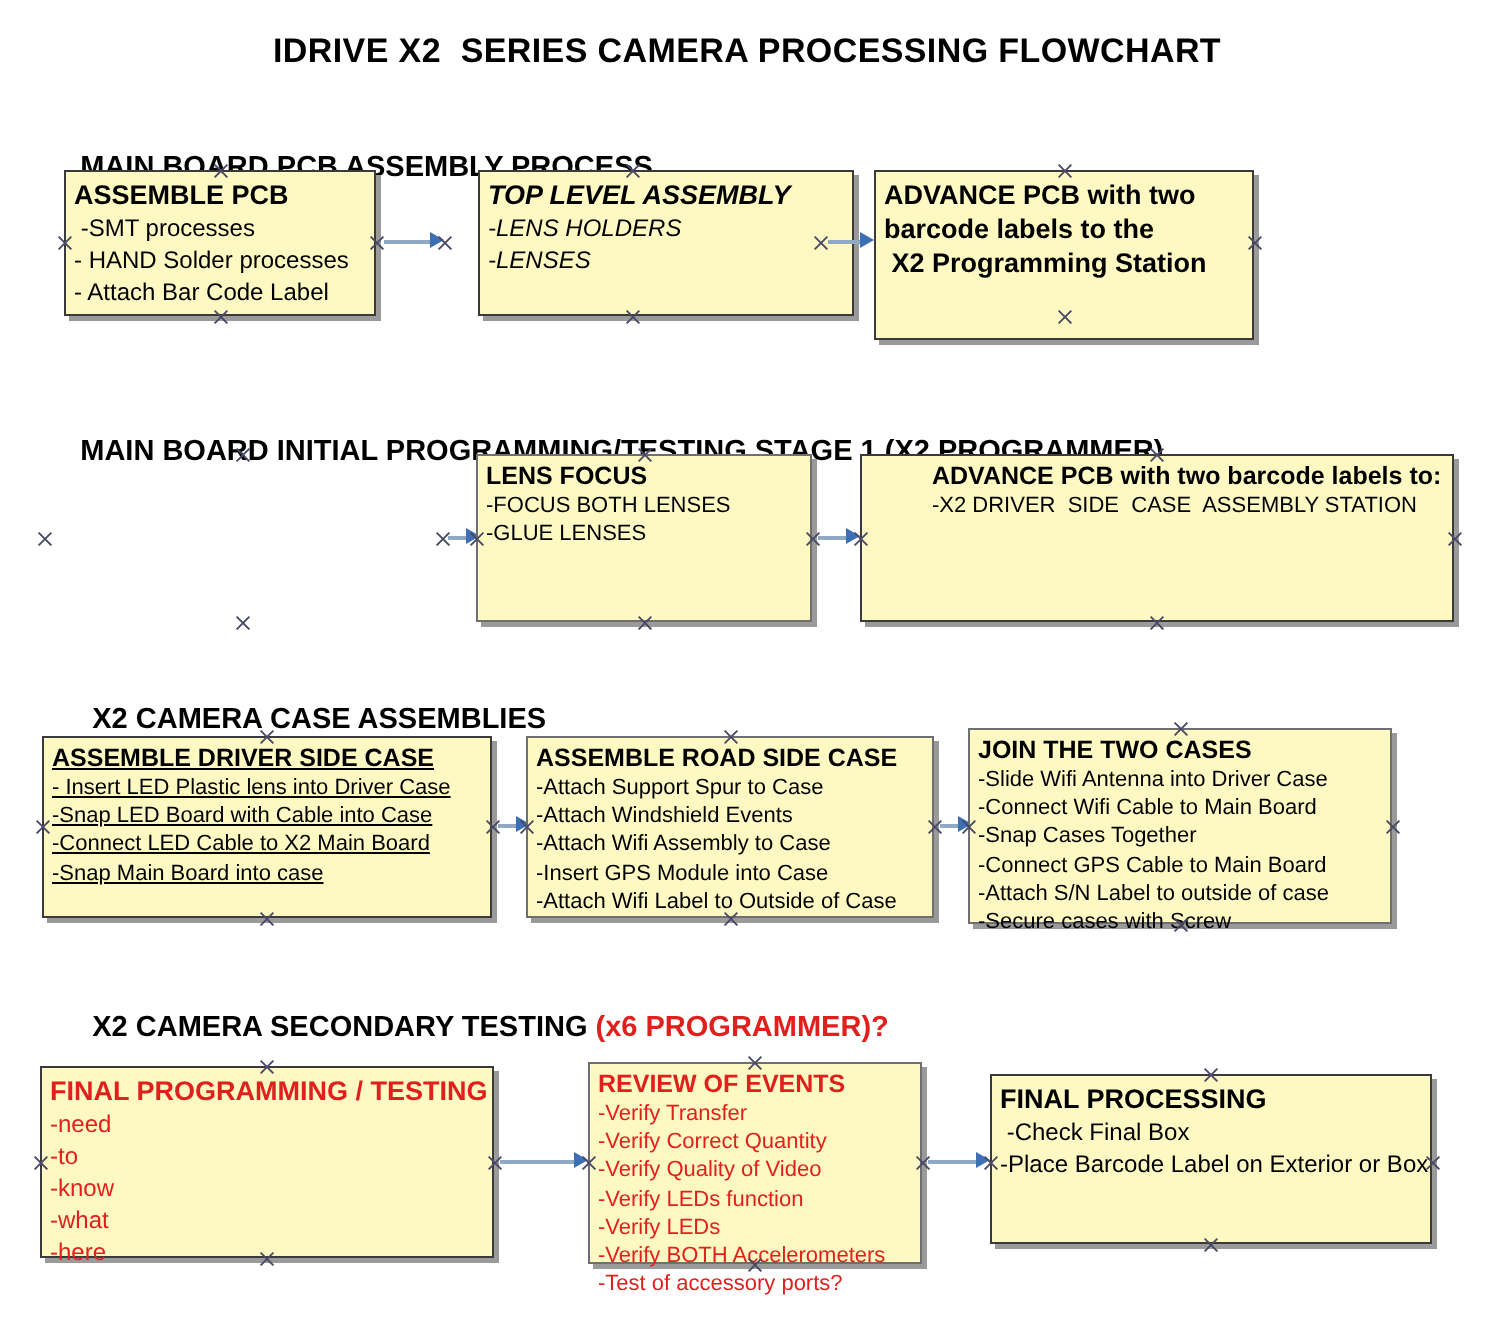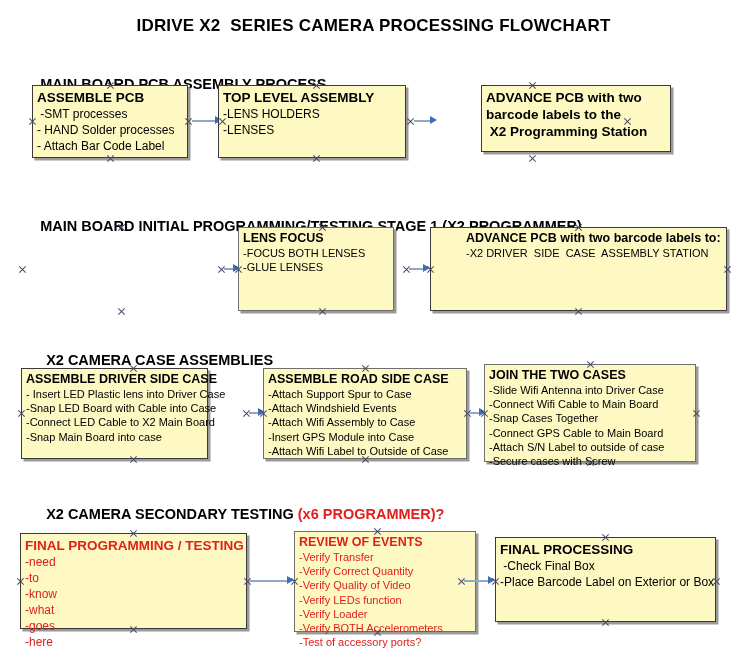--- a/index.html
+++ b/index.html
@@ -95,57 +95,57 @@
     </span>
   </div>
   <div class="handle" style="left:110px;top:85px;"></div>
   <div class="handle" style="left:110px;top:158px;"></div>
   <div class="handle" style="left:32px;top:121px;"></div>
   <div class="handle" style="left:188px;top:121px;"></div>
 
   <div class="conn" style="left:192px;top:120px;width:26px;"></div>
   <div class="arrowhead" style="left:215px;top:116px;"></div>
 
-  <div class="node big" style="left:218px;top:85px;width:188px;height:73px;">
+  <div class="node big" style="left:239px;top:85px;width:188px;height:73px;font-style:italic;">
     <span class="n-title">TOP LEVEL ASSEMBLY</span>
     <span class="n-body">
       <span class="n-line">-LENS HOLDERS</span>
       <span class="n-line">-LENSES</span>
     </span>
   </div>
   <div class="handle" style="left:316px;top:85px;"></div>
   <div class="handle" style="left:316px;top:158px;"></div>
   <div class="handle" style="left:222px;top:121px;"></div>
   <div class="handle" style="left:410px;top:121px;"></div>
 
   <div class="conn" style="left:414px;top:120px;width:19px;"></div>
   <div class="arrowhead" style="left:430px;top:116px;"></div>
 
-  <div class="node big" style="left:437px;top:85px;width:190px;height:67px;margin-left:44px;">
+  <div class="node big" style="left:437px;top:85px;width:190px;height:85px;">
     <span class="n-title">ADVANCE PCB with two</span>
     <span class="n-title">barcode labels to the</span>
     <span class="n-title"> X2 Programming Station</span>
   </div>
   <div class="handle" style="left:532px;top:85px;"></div>
   <div class="handle" style="left:532px;top:158px;"></div>
   <div class="handle" style="left:627px;top:121px;"></div>
 
   <div class="section-heading" style="left:24px;top:202px;">
     <span>MAIN BOARD INITIAL PROGRAMMING/TESTING STAGE 1 (X2 PROGRAMMER)</span>
   </div>
 
   <div class="handle" style="left:121px;top:227px;"></div>
   <div class="handle" style="left:121px;top:311px;"></div>
   <div class="handle" style="left:22px;top:269px;"></div>
   <div class="handle" style="left:221px;top:269px;"></div>
 
   <div class="conn" style="left:224px;top:268px;width:12px;"></div>
   <div class="arrowhead" style="left:233px;top:264px;"></div>
 
-  <div class="node gray-edge" style="left:238px;top:227px;width:156px;height:84px;">
+  <div class="node gray-edge" style="left:238px;top:227px;width:168px;height:84px;">
     <span class="n-title">LENS FOCUS</span>
     <span class="n-body">
       <span class="n-line">-FOCUS BOTH LENSES</span>
       <span class="n-line">-GLUE LENSES</span>
     </span>
   </div>
   <div class="handle" style="left:322px;top:227px;"></div>
   <div class="handle" style="left:322px;top:311px;"></div>
   <div class="handle" style="left:238px;top:269px;"></div>
   <div class="handle" style="left:406px;top:269px;"></div>
@@ -161,21 +161,21 @@
   </div>
   <div class="handle" style="left:578px;top:227px;"></div>
   <div class="handle" style="left:578px;top:311px;"></div>
   <div class="handle" style="left:430px;top:269px;"></div>
   <div class="handle" style="left:727px;top:269px;"></div>
 
   <div class="section-heading" style="left:30px;top:336px;">
     <span>X2 CAMERA CASE ASSEMBLIES</span>
   </div>
 
-  <div class="node" style="left:21px;top:368px;width:187px;height:91px;">
+  <div class="node" style="left:21px;top:368px;width:225px;height:91px;text-decoration:underline;">
     <span class="n-title">ASSEMBLE DRIVER SIDE CASE</span>
     <span class="n-body">
       <span class="n-line">- Insert LED Plastic lens into Driver Case</span>
       <span class="n-line">-Snap LED Board with Cable into Case</span>
       <span class="n-line">-Connect LED Cable to X2 Main Board</span>
       <span class="n-line">-Snap Main Board into case</span>
     </span>
   </div>
   <div class="handle" style="left:133px;top:368px;"></div>
   <div class="handle" style="left:133px;top:459px;"></div>
@@ -223,40 +223,39 @@
     <span>X2 CAMERA SECONDARY TESTING </span><span class="accent">(x6 PROGRAMMER)?</span>
   </div>
 
   <div class="node big red" style="left:20px;top:533px;width:227px;height:96px;">
     <span class="n-title">FINAL PROGRAMMING / TESTING</span>
     <span class="n-body">
       <span class="n-line">-need</span>
       <span class="n-line">-to</span>
       <span class="n-line">-know</span>
       <span class="n-line">-what</span>
-      <span class="n-line">-goes</span>
       <span class="n-line">-here</span>
     </span>
   </div>
   <div class="handle" style="left:133px;top:533px;"></div>
   <div class="handle" style="left:133px;top:629px;"></div>
   <div class="handle" style="left:20px;top:581px;"></div>
   <div class="handle" style="left:247px;top:581px;"></div>
 
   <div class="conn" style="left:250px;top:580px;width:40px;"></div>
   <div class="arrowhead" style="left:287px;top:576px;"></div>
 
-  <div class="node red gray-edge overflow" style="left:294px;top:531px;width:182px;height:101px;">
+  <div class="node red gray-edge overflow" style="left:294px;top:531px;width:167px;height:101px;">
     <span class="n-title">REVIEW OF EVENTS</span>
     <span class="n-body">
       <span class="n-line">-Verify Transfer</span>
       <span class="n-line">-Verify Correct Quantity</span>
       <span class="n-line">-Verify Quality of Video</span>
       <span class="n-line">-Verify LEDs function</span>
-      <span class="n-line">-Verify Loader</span>
+      <span class="n-line">-Verify LEDs</span>
       <span class="n-line">-Verify BOTH Accelerometers</span>
       <span class="n-line">-Test of accessory ports?</span>
     </span>
   </div>
   <div class="handle" style="left:377px;top:531px;"></div>
   <div class="handle" style="left:377px;top:632px;"></div>
   <div class="handle" style="left:294px;top:581px;"></div>
   <div class="handle" style="left:461px;top:581px;"></div>
 
   <div class="conn" style="left:464px;top:580px;width:27px;"></div>

